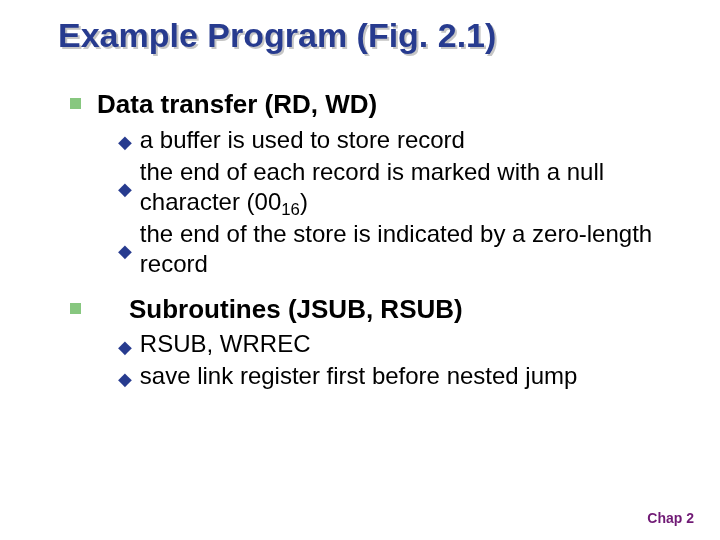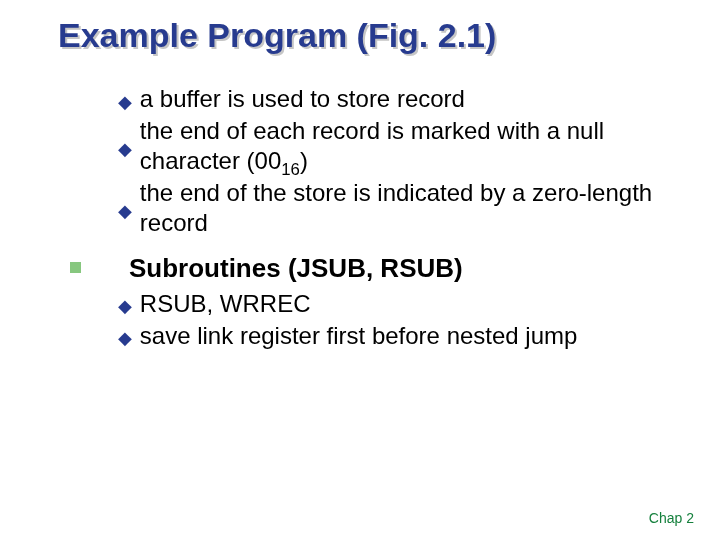--- a/index.html
+++ b/index.html
@@ -89,32 +89,37 @@
     vertical-align: sub;
     line-height: 0;
     margin-top: 16px;
   }
   .footer {
     position: absolute;
     bottom: 14px;
     right: 26px;
     font-family: Arial, Helvetica, sans-serif;
     font-size: 14px;
-    color: #15803d;
+    color: #701a75;
+    font-weight: bold;
   }
 </style>
 </head>
 <body>
 
 <div class="slide">
 
   <div class="title">Example Program (Fig. 2.1)</div>
 
   <div class="body">
 
+    <div class="l1">
+      <span class="bullet"></span>
+      <span class="text">Data transfer (RD, WD)</span>
+    </div>
     <div class="l2-group">
       <div class="l2">
         <span class="bullet"></span>
         <span class="text">a buffer is used to store record</span>
       </div>
       <div class="l2">
         <span class="bullet"></span>
         <span class="text"><span>the end of each record is marked with a null character (00</span><span class="sub">16</span><span>)</span></span>
       </div>
       <div class="l2">

